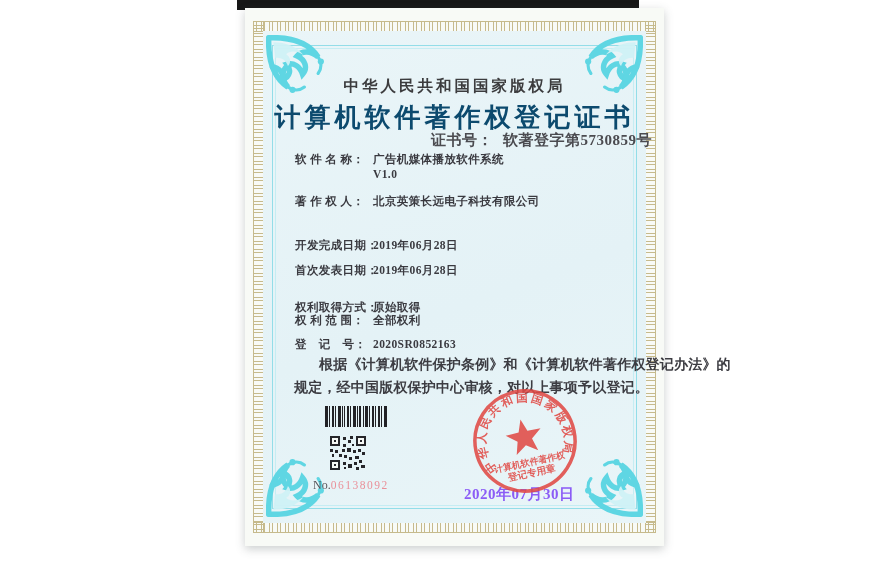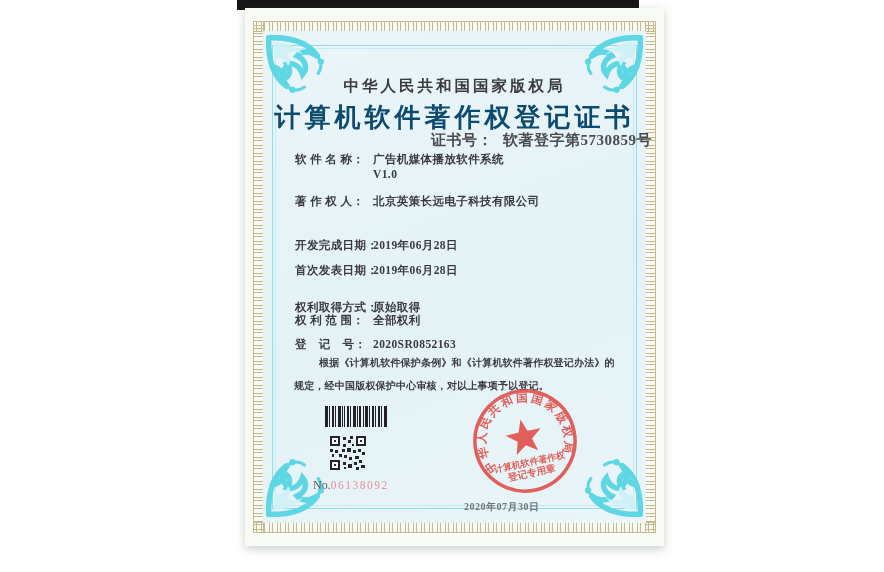--- a/index.html
+++ b/index.html
@@ -60,30 +60,30 @@
     position:absolute; left:50px; white-space:nowrap;
     font-size:11.5px; font-weight:600; color:#3a3a40; letter-spacing:.4px;
   }
   .row .lab{display:inline-block; width:78px;}
   .r0{top:144px;} .r1{top:186px;} .r2{top:230px;} .r3{top:255px;}
   .r4{top:292px;} .r5{top:305px;} .r6{top:329px;}
   .val2{
     position:absolute; left:128px; top:160px;
     font-size:11.5px; font-weight:600; color:#3a3a40; letter-spacing:.4px;
   }
-  .stmt{position:absolute; font-size:10px; color:#3c3c42; font-weight:600; letter-spacing:.2px; white-space:nowrap;}
+  .stmt{position:absolute; font-size:14px; color:#3c3c42; font-weight:600; letter-spacing:.2px; white-space:nowrap;}
   .s1{left:74px; top:348px;}
   .s2{left:49px; top:371px;}
   .barcode{position:absolute; left:80px; top:398px;}
   .qr{position:absolute; left:85px; top:428px;}
   .serial{position:absolute; left:68px; top:470px; font-size:12px; color:#55555a; white-space:nowrap;}
   .serial .num{color:#ea9099; letter-spacing:1.5px; font-size:11.5px; }
   .issuedate{
     position:absolute; left:219px; top:477px;
-    font-size:10px; font-weight:bold; color:#737373; letter-spacing:.5px;margin-top:15px;
+    font-size:15px; font-weight:bold; color:#8b5cf6; letter-spacing:.5px;
   }
   .seal{position:absolute; left:225px; top:378px; width:110px; height:110px;
     transform:rotate(-12deg); opacity:.87;}
   .hidden-defs{position:absolute; width:0; height:0; overflow:hidden;}
 </style>
 </head>
 <body>
 
 <div class="stage">
 

